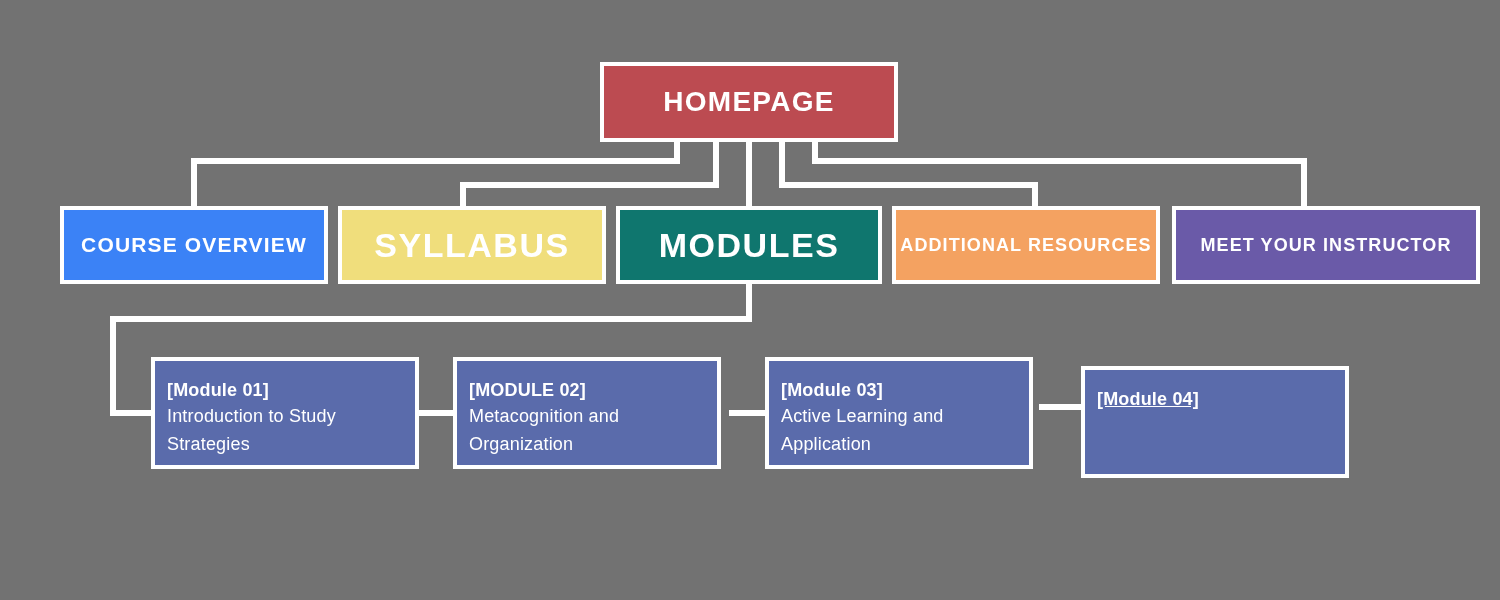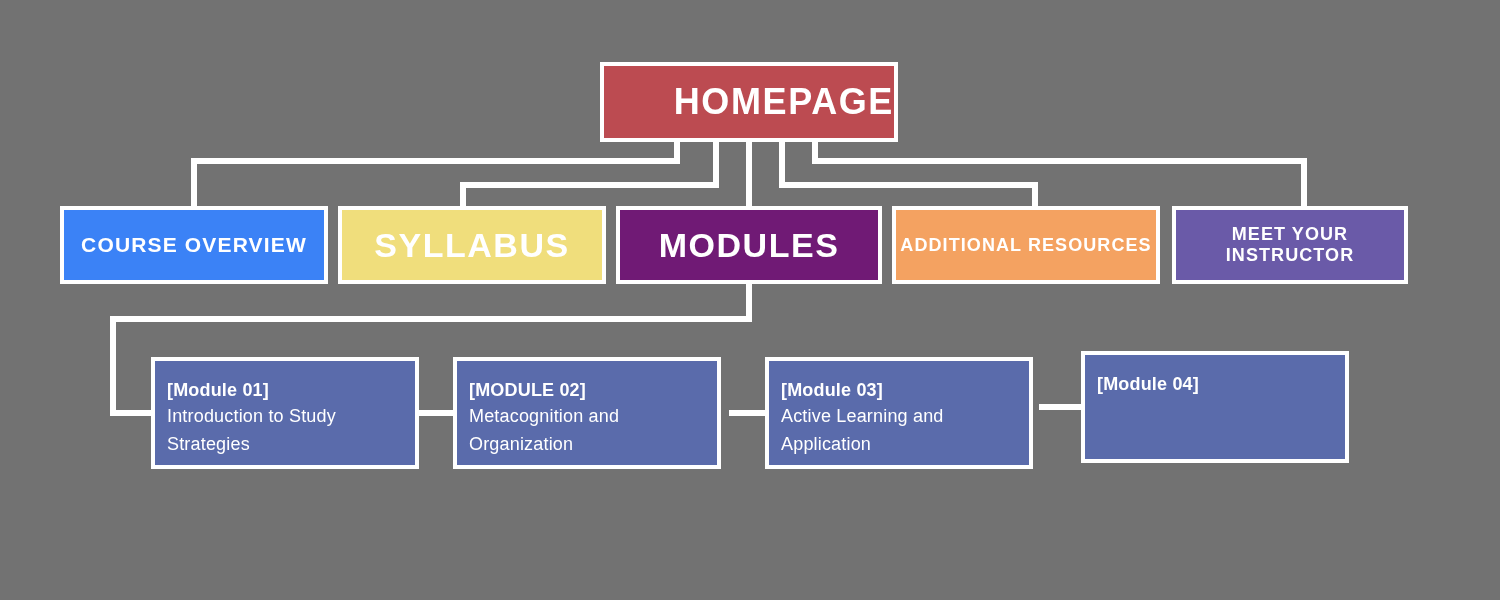--- a/index.html
+++ b/index.html
@@ -45,24 +45,23 @@
 
   
   #node-homepage {
     left: 600px;
     top: 62px;
     width: 298px;
     height: 80px;
     background: #bc4b51;
   }
   #node-homepage .label {
-    font-size: 36px;
+    font-size: 28px;
     font-weight: bold;
     letter-spacing: 0.045em;
-    text-align: right;
   }
 
   
   .lvl2 {
     top: 206px;
     height: 78px;
   }
   .lvl2 .label {
     font-weight: bold;
   }
@@ -80,38 +79,38 @@
     width: 268px;
     background: #f0de7c;
   }
   #node-syllabus .label {
     font-size: 34px;
     letter-spacing: 0.045em;
   }
   #node-modules {
     left: 616px;
     width: 266px;
-    background: #701a75;
+    background: #0f766e;
   }
   #node-modules .label {
     font-size: 34px;
     letter-spacing: 0.045em;
   }
   #node-additional-resources {
     left: 892px;
     width: 268px;
     background: #f4a261;
   }
   #node-additional-resources .label {
     font-size: 18px;
     letter-spacing: 0.06em;
   }
   #node-meet-your-instructor {
     left: 1172px;
-    width: 236px;
+    width: 308px;
     background: #6a5aa8;
   }
   #node-meet-your-instructor .label {
     font-size: 18px;
     letter-spacing: 0.06em;
   }
 
   
   .module-card {
     top: 357px;
@@ -131,21 +130,21 @@
   .module-card .module-title {
     display: block;
     font-size: 18px;
     font-weight: normal;
     line-height: 1.55;
     letter-spacing: 0.01em;
   }
   #node-module-01 { left: 151px; }
   #node-module-02 { left: 453px; }
   #node-module-03 { left: 765px; }
-  #node-module-04 { left: 1081px; top: 351px; }
+  #node-module-04 { left: 1081px; top: 366px; text-decoration: underline; }
 </style>
 </head>
 <body>
 
 <div id="diagram">
 
   <div class="line" style="left:674px; top:142px; width:6px;  height:22px;"></div>
   <div class="line" style="left:713px; top:142px; width:6px;  height:46px;"></div>
   <div class="line" style="left:746px; top:142px; width:6px;  height:64px;"></div>
   <div class="line" style="left:779px; top:142px; width:6px;  height:46px;"></div>

